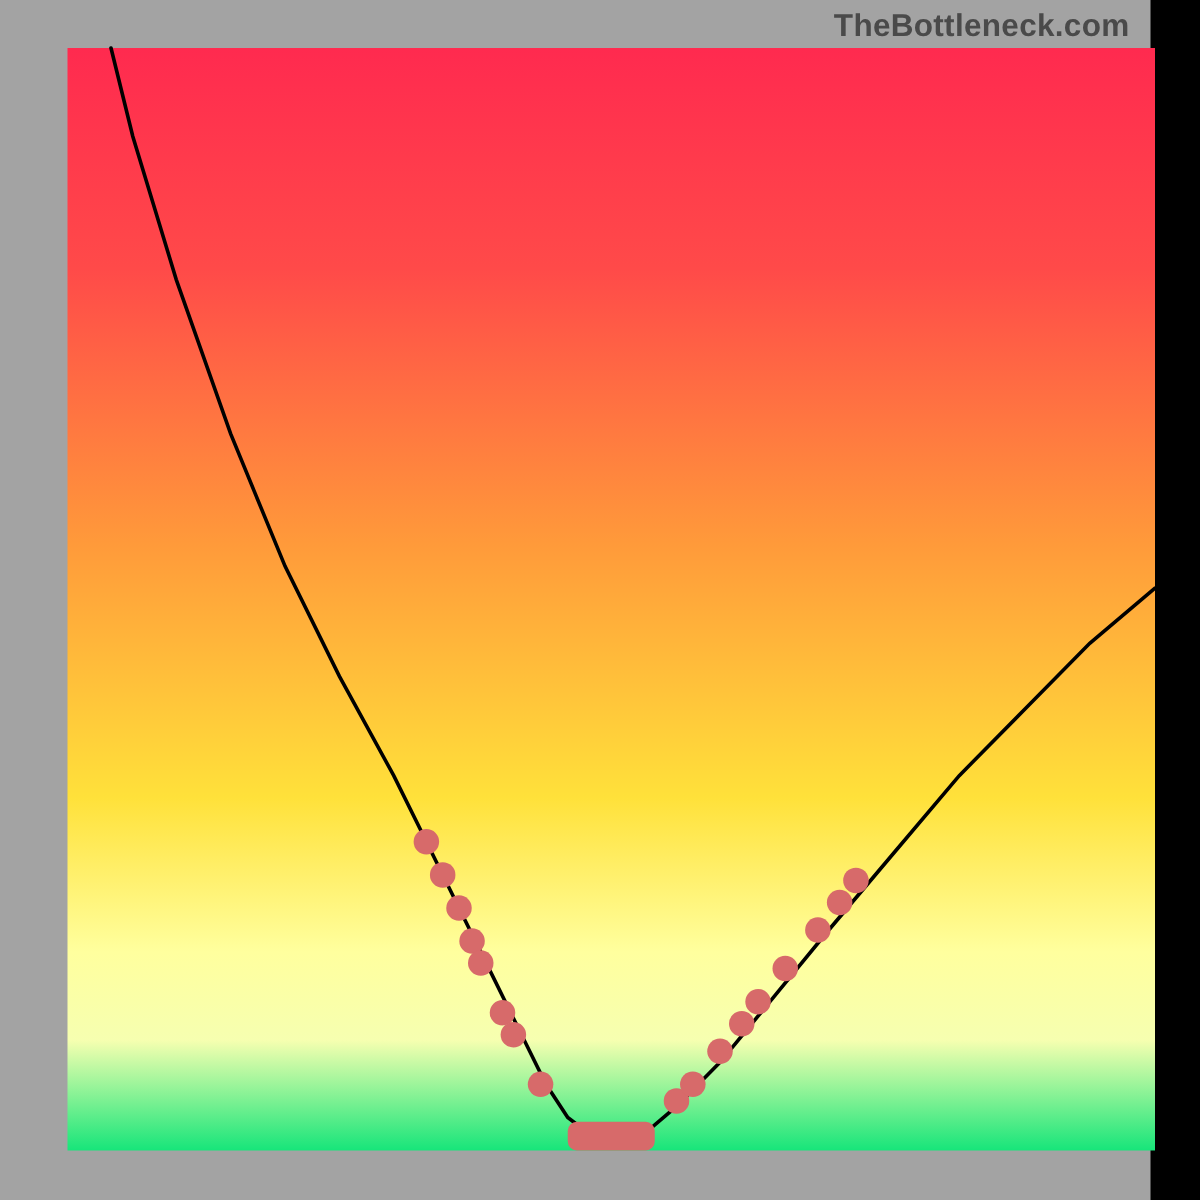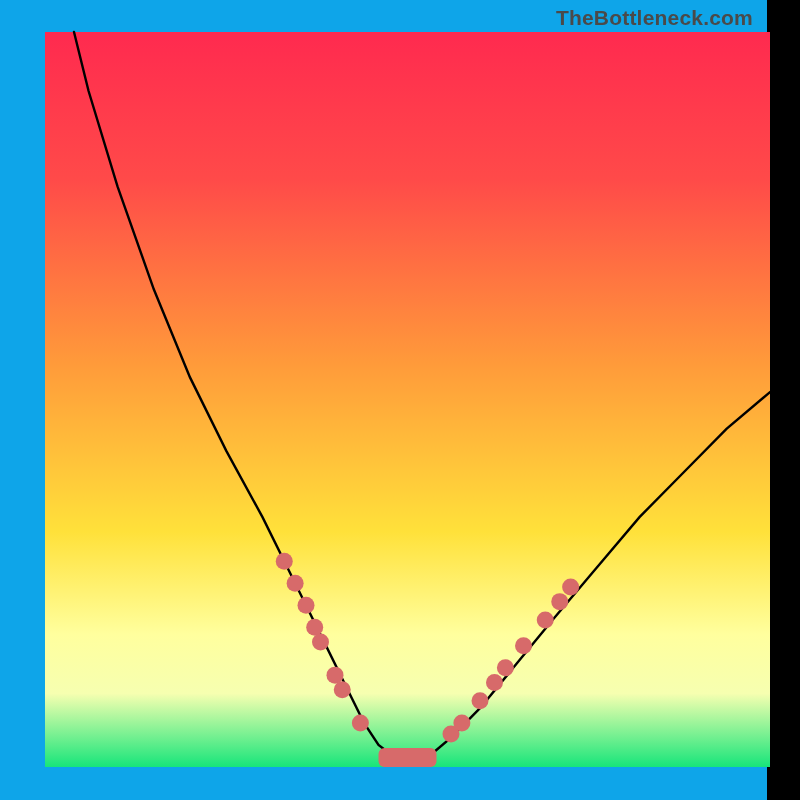--- a/index.html
+++ b/index.html
@@ -10,21 +10,21 @@
     overflow: hidden;
     background: #000;
     font-family: Arial, Helvetica, sans-serif;
   }
   .frame {
     position: absolute;
     left: 0;
     top: 0;
     width: 767px;
     height: 800px;
-    background: #0ea5e9;
+    background: #a3a3a3;
   }
   .plot {
     position: absolute;
     left: 45px;
     top: 32px;
     width: 725px;
     height: 735px;
     
     background: linear-gradient(
       to bottom,

